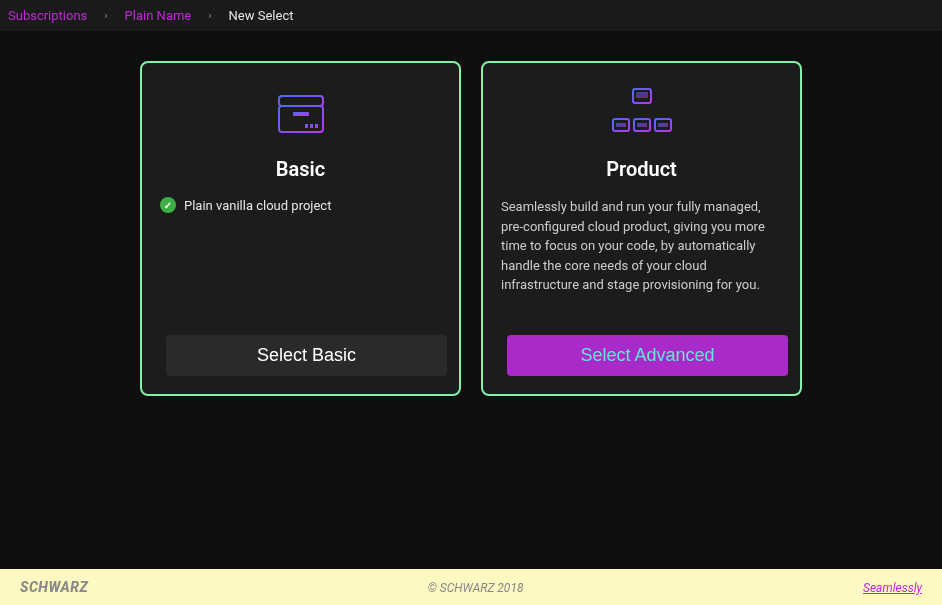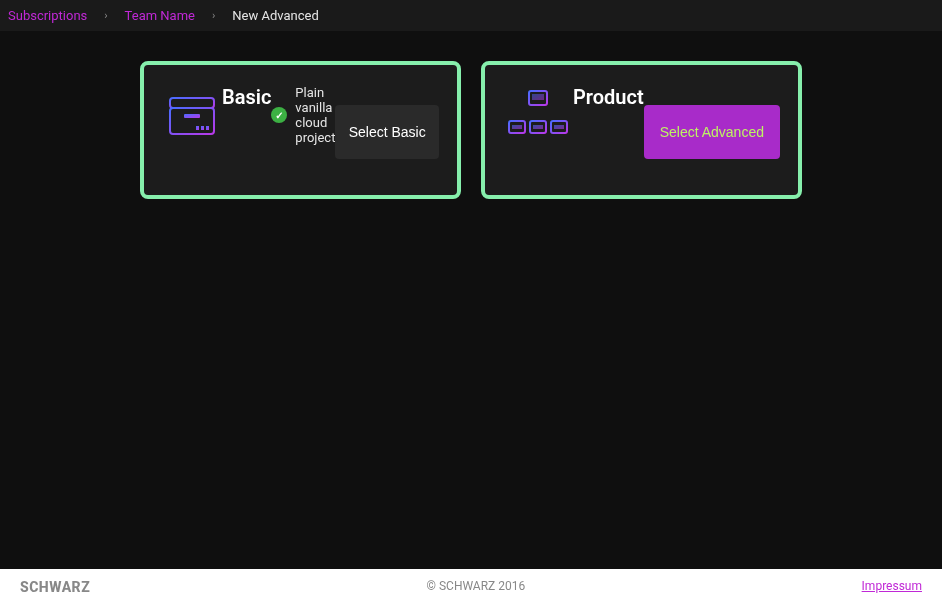--- a/index.html
+++ b/index.html
@@ -51,25 +51,25 @@
       color: #fff;
       margin-bottom: 30px;
     }
     .cards {
       display: flex;
       gap: 20px;
     }
     .card {
       flex: 1;
       background: #1c1c1c;
-      border: 4px solid #86efac;
+      border: 2px solid #86efac;
       border-radius: 8px;
-      padding: 20px 18px 36px 18px;
-      display: flex;
-      flex-direction: row;
+      padding: 20px 18px 18px 18px;
+      display: flex;
+      flex-direction: column;
     }
     .card-icon {
       display: flex;
       justify-content: center;
       margin-bottom: 14px;
       height: 60px;
       align-items: center;
     }
     .card-title {
       text-align: center;
@@ -110,40 +110,42 @@
       content: "✓";
       color: #fff;
       font-size: 10px;
       font-weight: bold;
     }
     .btn {
       width: 100%;
       padding: 10px;
       border: none;
       border-radius: 4px;
-      font-size: 14px;
+      font-size: 18px;
       font-weight: 500;
       cursor: pointer;
       margin-top: 20px;
+      margin-left: 6px;
     }
     .btn-secondary {
       background: #2a2a2a;
       color: #fff;
     }
     .btn-primary {
       background: #a82bc9;
-      color: #bef264;
+      color: #5eead4;
     }
     .footer {
-      background: #ffffff;
+      background: #fef9c3;
       padding: 10px 20px;
       display: flex;
-      align-items: flex-start;
+      align-items: flex-end;
       justify-content: space-between;
       font-size: 12px;
+      font-style: italic;
     }
     .footer-left {
       font-weight: 800;
       letter-spacing: 0.5px;
       color: #888;
       font-size: 14px;
     }
     .footer-center {
       color: #888;
     }
@@ -151,23 +153,23 @@
       color: #c028d6;
     }
   </style>
 </head>
 <body>
 
 <div class="app">
   <nav class="breadcrumb">
     <a href="#">Subscriptions</a>
     <span class="sep">›</span>
-    <a href="#">Team Name</a>
+    <a href="#">Plain Name</a>
     <span class="sep">›</span>
-    <span class="current">New Advanced</span>
+    <span class="current">New Select</span>
   </nav>
 
   <main class="content">
 
     <div class="cards">
 
       <div class="card">
         <div class="card-icon">
           <svg width="60" height="50" viewBox="0 0 60 50">
             <defs>
@@ -212,23 +214,24 @@
             <line x1="56" y1="26" x2="56" y2="34" stroke="url(#g2)" stroke-width="2"></line>
             <rect x="6" y="34" width="16" height="12" rx="2" fill="none" stroke="url(#g2)" stroke-width="2"></rect>
             <rect x="27" y="34" width="16" height="12" rx="2" fill="none" stroke="url(#g2)" stroke-width="2"></rect>
             <rect x="48" y="34" width="16" height="12" rx="2" fill="none" stroke="url(#g2)" stroke-width="2"></rect>
             <rect x="9" y="38" width="10" height="4" fill="url(#g2)" opacity="0.6"></rect>
             <rect x="30" y="38" width="10" height="4" fill="url(#g2)" opacity="0.6"></rect>
             <rect x="51" y="38" width="10" height="4" fill="url(#g2)" opacity="0.6"></rect>
           </svg>
         </div>
         <h2 class="card-title">Product</h2>
+        <p class="card-desc">Seamlessly build and run your fully managed, pre-configured cloud product, giving you more time to focus on your code, by automatically handle the core needs of your cloud infrastructure and stage provisioning for you.</p>
         <button class="btn btn-primary">Select Advanced</button>
       </div>
     </div>
   </main>
 
   <footer class="footer">
     <span class="footer-left">SCHWARZ</span>
-    <span class="footer-center">© SCHWARZ 2016</span>
-    <a href="#" class="footer-right">Impressum</a>
+    <span class="footer-center">© SCHWARZ 2018</span>
+    <a href="#" class="footer-right">Seamlessly</a>
   </footer>
 </div>
 
 </body></html>

